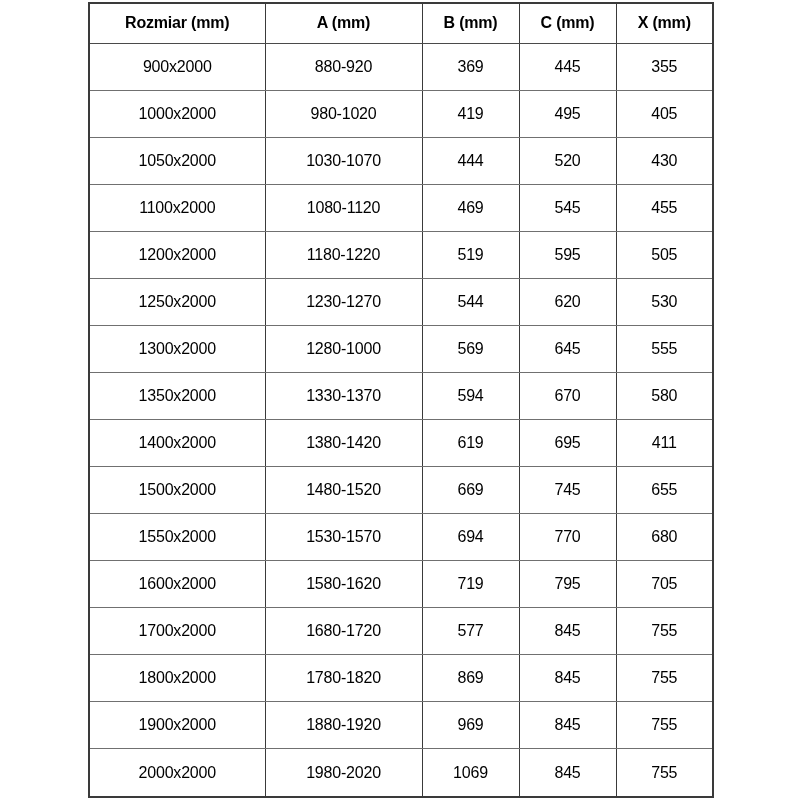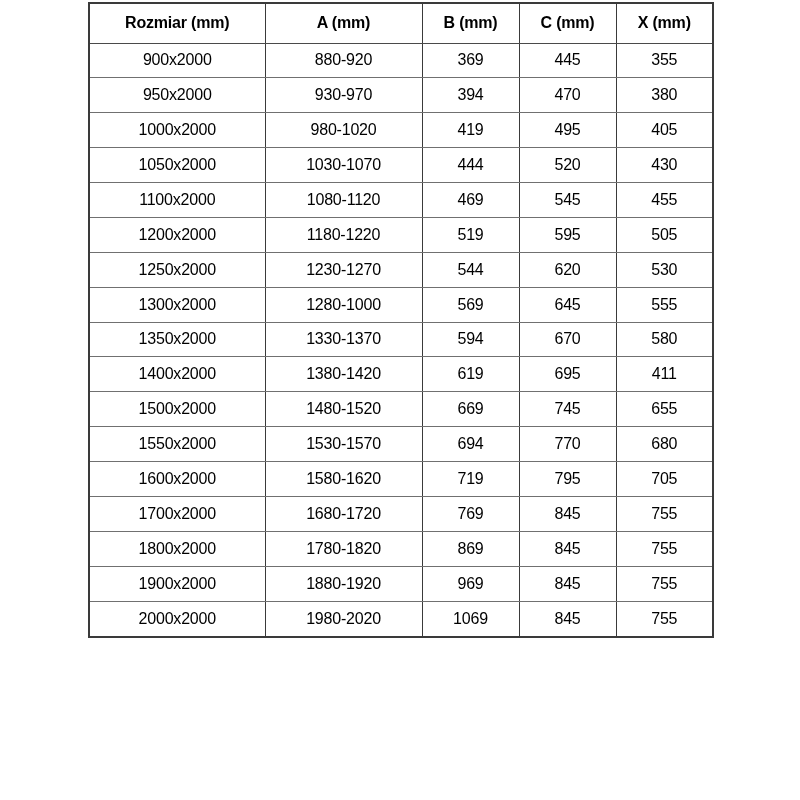--- a/index.html
+++ b/index.html
@@ -15,21 +15,21 @@
     position: absolute;
     left: 88px;
     top: 2px;
     width: 624px;
     height: 796px;
   }
   table.size-table {
     border-collapse: collapse;
     table-layout: fixed;
     width: 624px;
-    height: 636px;
+    height: 796px;
     border: 2px solid #3a3a3a;
   }
   table.size-table th,
   table.size-table td {
     padding: 0;
     text-align: center;
     vertical-align: middle;
     color: #000000;
     font-size: 16px;
     letter-spacing: -0.2px;
@@ -72,27 +72,20 @@
         <th>X (mm)</th>
       </tr>
     </thead>
     <tbody>
         <tr>
           <td>900x2000</td>
           <td>880-920</td>
           <td>369</td>
           <td>445</td>
           <td>355</td>
-        </tr>
-        <tr>
-          <td>950x2000</td>
-          <td>930-970</td>
-          <td>394</td>
-          <td>470</td>
-          <td>380</td>
         </tr>
         <tr>
           <td>1000x2000</td>
           <td>980-1020</td>
           <td>419</td>
           <td>495</td>
           <td>405</td>
         </tr>
         <tr>
           <td>1050x2000</td>
@@ -160,21 +153,21 @@
         <tr>
           <td>1600x2000</td>
           <td>1580-1620</td>
           <td>719</td>
           <td>795</td>
           <td>705</td>
         </tr>
         <tr>
           <td>1700x2000</td>
           <td>1680-1720</td>
-          <td>769</td>
+          <td>577</td>
           <td>845</td>
           <td>755</td>
         </tr>
         <tr>
           <td>1800x2000</td>
           <td>1780-1820</td>
           <td>869</td>
           <td>845</td>
           <td>755</td>
         </tr>

